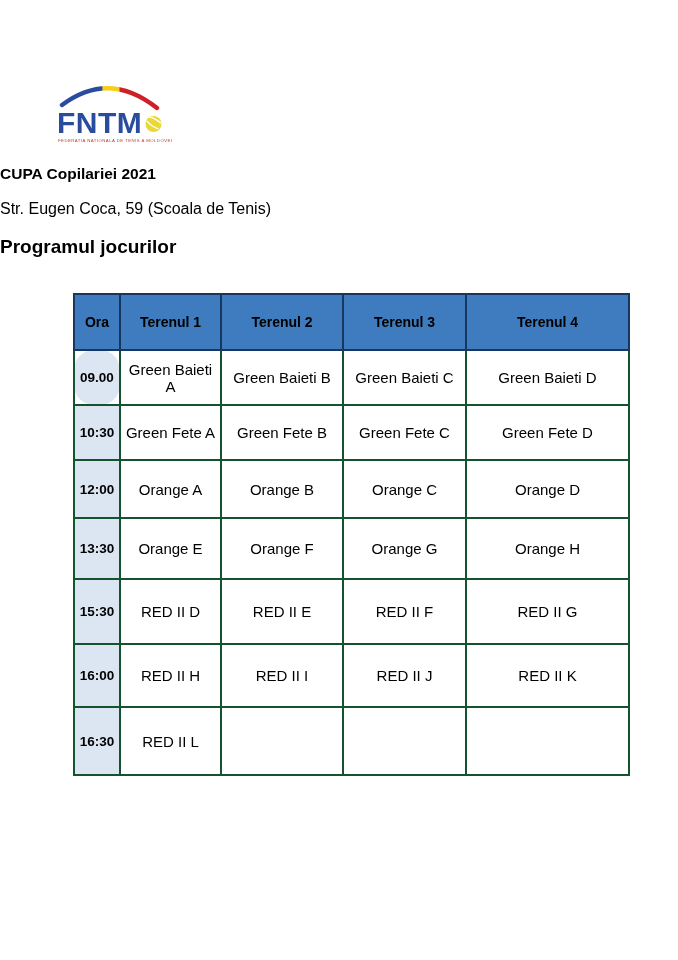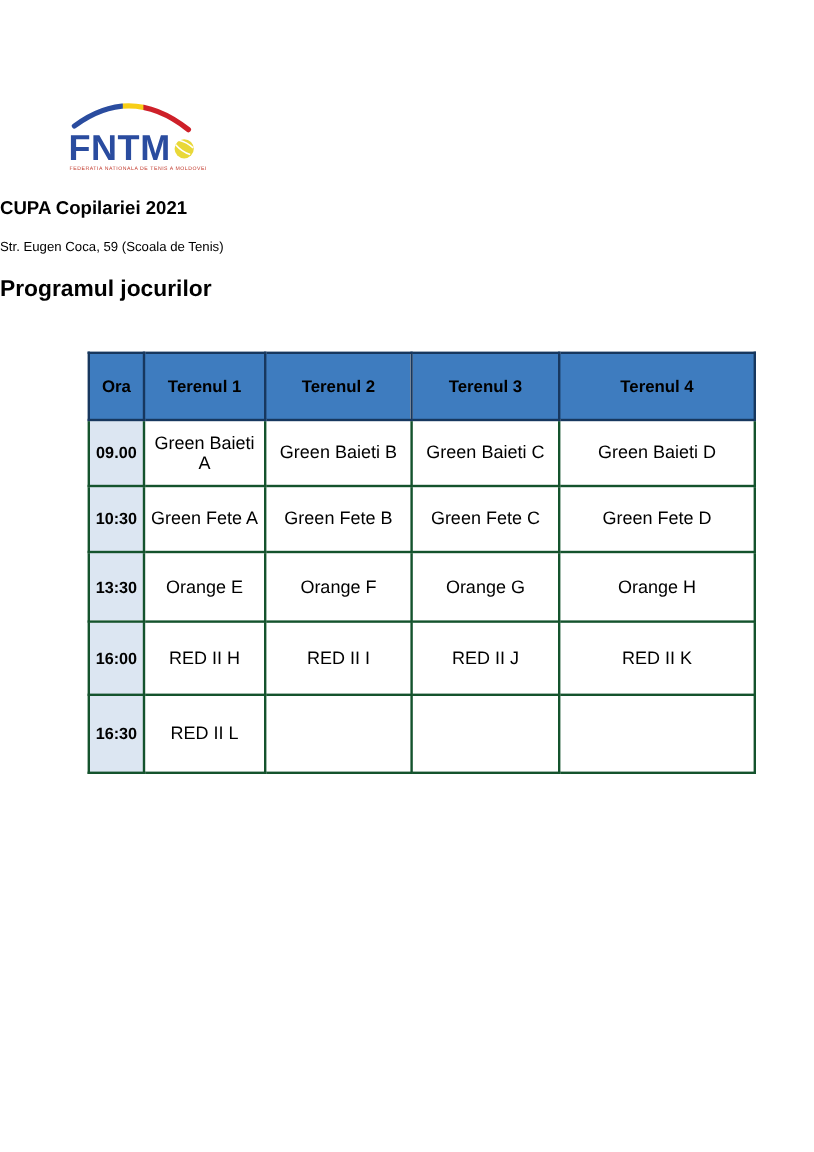--- a/index.html
+++ b/index.html
@@ -31,21 +31,21 @@
     width: 660px;
     text-align: left;
   }
   .title {
     font-size: 15.5px;
     font-weight: bold;
     margin: 0 0 0 0;
     line-height: 1;
   }
   .address {
-    font-size: 11px;
+    font-size: 16px;
     font-weight: normal;
     margin: 19px 0 0 0;
     line-height: 1;
   }
   .subtitle {
     font-size: 19px;
     font-weight: bold;
     margin: 20px 0 0 0;
     line-height: 1;
   }
@@ -81,21 +81,21 @@
   table.schedule td.time {
     background: #dce6f2;
     font-weight: bold;
     font-size: 13.5px;
   }
   table.schedule td.match {
     background: #ffffff;
     font-size: 15px;
     font-weight: normal;
   }
-  tbody tr:nth-child(1) td { height: 53px; }
+  tbody tr:nth-child(1) td { height: 53px; border-radius: 20px; }
   tbody tr:nth-child(2) td { height: 53px; }
   tbody tr:nth-child(3) td { height: 56px; }
   tbody tr:nth-child(4) td { height: 59px; }
   tbody tr:nth-child(5) td { height: 63px; }
   tbody tr:nth-child(6) td { height: 61px; }
   tbody tr:nth-child(7) td { height: 66px; }
   tbody tr:nth-child(8) td { height: 80px; }
 </style>
 </head>
 <body>
@@ -159,27 +159,41 @@
         <td class="match">Green Baieti D</td>
       </tr>
       <tr>
         <td class="time">10:30</td>
         <td class="match">Green Fete A</td>
         <td class="match">Green Fete B</td>
         <td class="match">Green Fete C</td>
         <td class="match">Green Fete D</td>
       </tr>
       <tr>
+        <td class="time">12:00</td>
+        <td class="match">Orange A</td>
+        <td class="match">Orange B</td>
+        <td class="match">Orange C</td>
+        <td class="match">Orange D</td>
+      </tr>
+      <tr>
         <td class="time">13:30</td>
         <td class="match">Orange E</td>
         <td class="match">Orange F</td>
         <td class="match">Orange G</td>
         <td class="match">Orange H</td>
       </tr>
       <tr>
+        <td class="time">15:30</td>
+        <td class="match">RED II D</td>
+        <td class="match">RED II E</td>
+        <td class="match">RED II F</td>
+        <td class="match">RED II G</td>
+      </tr>
+      <tr>
         <td class="time">16:00</td>
         <td class="match">RED II H</td>
         <td class="match">RED II I</td>
         <td class="match">RED II J</td>
         <td class="match">RED II K</td>
       </tr>
       <tr>
         <td class="time">16:30</td>
         <td class="match">RED II L</td>
         <td class="match"></td>

